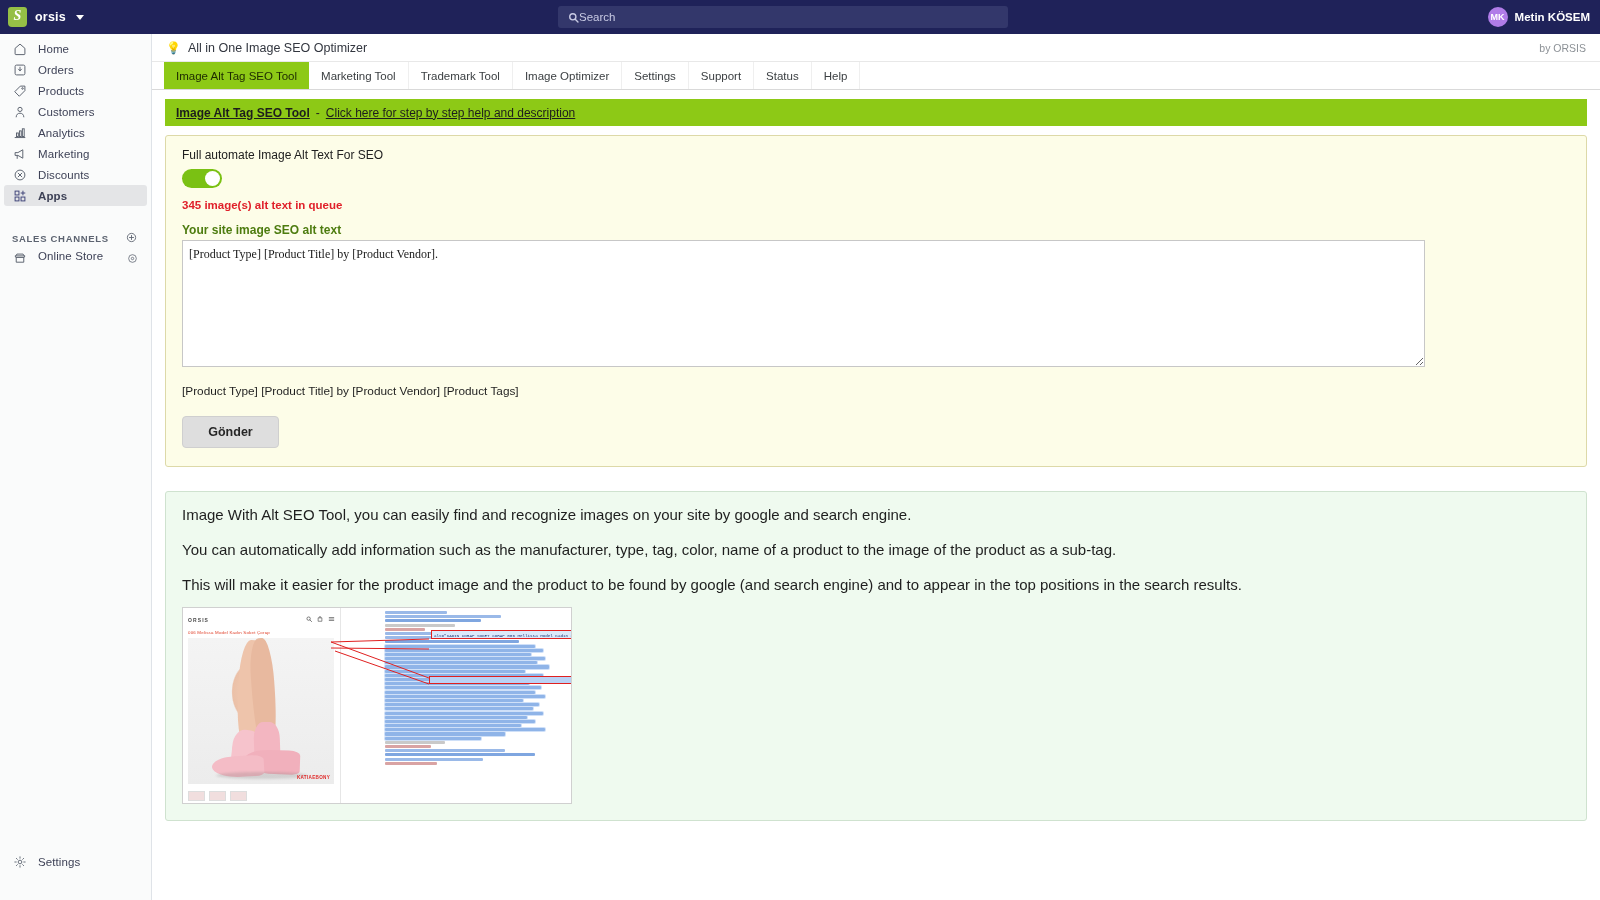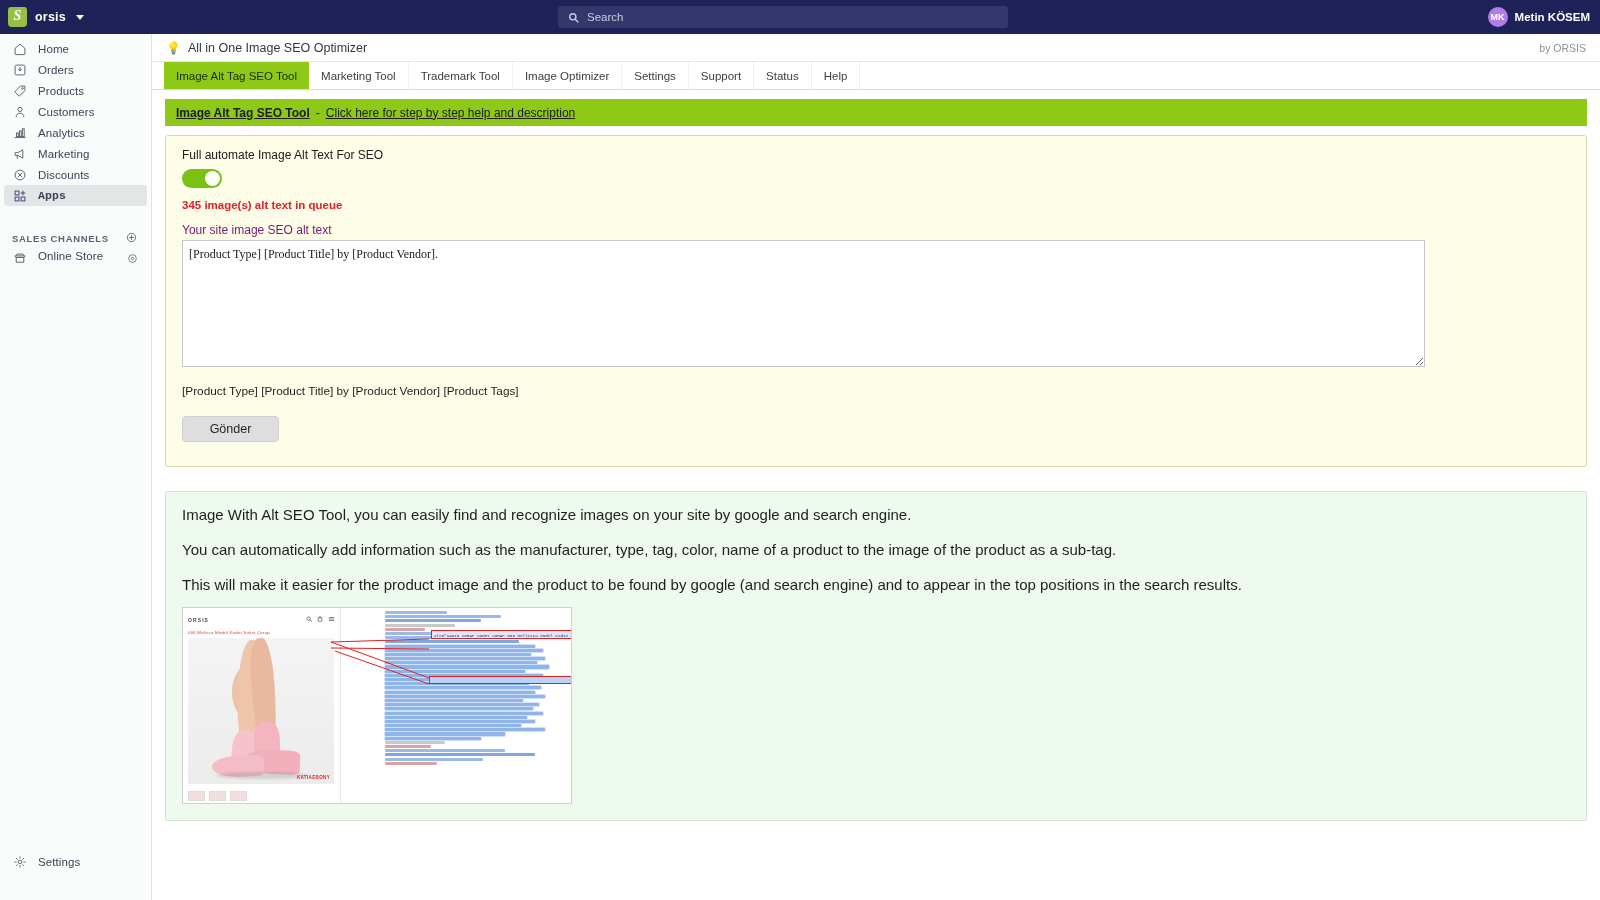--- a/index.html
+++ b/index.html
@@ -53,21 +53,21 @@
     border-right: 4px solid transparent;
     border-top: 5px solid #ffffff;
     margin-left: 2px;
   }
   .search-wrap {
     position: absolute; left: 558px; top: 6px;
     width: 450px; height: 22px;
     background: #33376b;
     border-radius: 3px;
     display: flex; align-items: center;
-    padding: 0 10px; gap: 8px;
+    padding: 0 10px; gap: 0;
     cursor: text;
   }
   .search-icon svg { display: block; }
   .search-ph { color: #c9cbe4; font-size: 11.5px; }
   .topbar-user {
     position: absolute; right: 10px; top: 0;
     height: 34px; display: flex; align-items: center; gap: 7px;
     cursor: pointer;
   }
   .avatar {
@@ -88,21 +88,21 @@
     z-index: 20;
   }
   .nav { padding-top: 4px; }
   .nav-item {
     display: flex; align-items: center;
     height: 21px; margin: 0 4px 0 4px;
     padding-left: 8px; gap: 11px;
     border-radius: 3px;
     cursor: pointer;
   }
-  .nav-item.active { background: #e4e5e7; font-family: Liberation Mono, monospace; }
+  .nav-item.active { background: #e4e5e7; }
   .nav-label { font-size: 11.5px; color: #3e4257; letter-spacing: .1px; }
   .nav-item.active .nav-label { font-weight: 600; }
   .nav-ico { width: 15px; height: 15px; flex: 0 0 15px; display: flex; align-items: center; justify-content: center; }
   .nav-ico svg { display: block; }
 
   .sales-head {
     display: flex; align-items: center; justify-content: space-between;
     padding: 0 14px 0 12px;
     margin-top: 24px; height: 16px;
   }
@@ -176,67 +176,68 @@
   }
   .banner .dash { color: #1d1d1d; font-size: 12px; }
   .banner a.sub { font-weight: 400; }
 
   
   .panel {
     margin: 9px 13px 0 13px;
     background: #fdfde8;
     border: 1px solid #ddd9a8;
     border-radius: 3px;
-    padding: 12px 0 24px 16px;
+    padding: 12px 0 18px 16px;
     position: relative;
   }
   .panel-label { font-size: 12px; color: #202020; font-weight: 400; }
   .toggle {
     width: 40px; height: 19px; border-radius: 11px;
     background: #7ac113; margin-top: 7px;
     position: relative; cursor: pointer;
     display: block;
   }
   .toggle .knob {
     position: absolute; top: 2px; right: 2px;
     width: 15px; height: 15px; border-radius: 50%;
     background: #ffffff;
   }
   .queue {
     margin-top: 11px;
     color: #e0202a; font-size: 11.5px; font-weight: 600;
   }
   .field-label {
     margin-top: 12px;
-    font-size: 12px; color: #701a75; font-weight: 400;
+    font-size: 12px; color: #4d7c0f; font-weight: 700;
   }
   .alt-textarea {
     display: block;
     margin-top: 3px;
     width: 1243px; height: 127px;
     border: 1px solid #c7c7c7;
     background: #ffffff;
     font-family: Liberation Serif, serif;
     font-size: 12px; color: #1a1a1a;
     padding: 5px 6px;
     resize: both;
     line-height: 16px;
     outline: none;
   }
   .note { margin-top: 16px; font-size: 11.8px; color: #1f1f1f; }
   .note2 { margin-top: 17px; font-size: 11.8px; color: #1f1f1f; }
   .gonder {
     margin-top: 18px;
-    width: 97px; height: 26px;
+    width: 97px; height: 32px;
     background: #dedede;
     border: 1px solid #cfcfcf;
     border-radius: 4px;
     font-size: 12.5px; color: #262626;
     font-family: "Liberation Sans", sans-serif;
     cursor: pointer;
+    font-weight: bold;
   }
 
   
   .panel2 {
     margin: 24px 13px 0 13px;
     background: #effaef;
     border: 1px solid #cfe2cf;
     border-radius: 3px;
     padding: 14px 0 16px 16px;
   }

